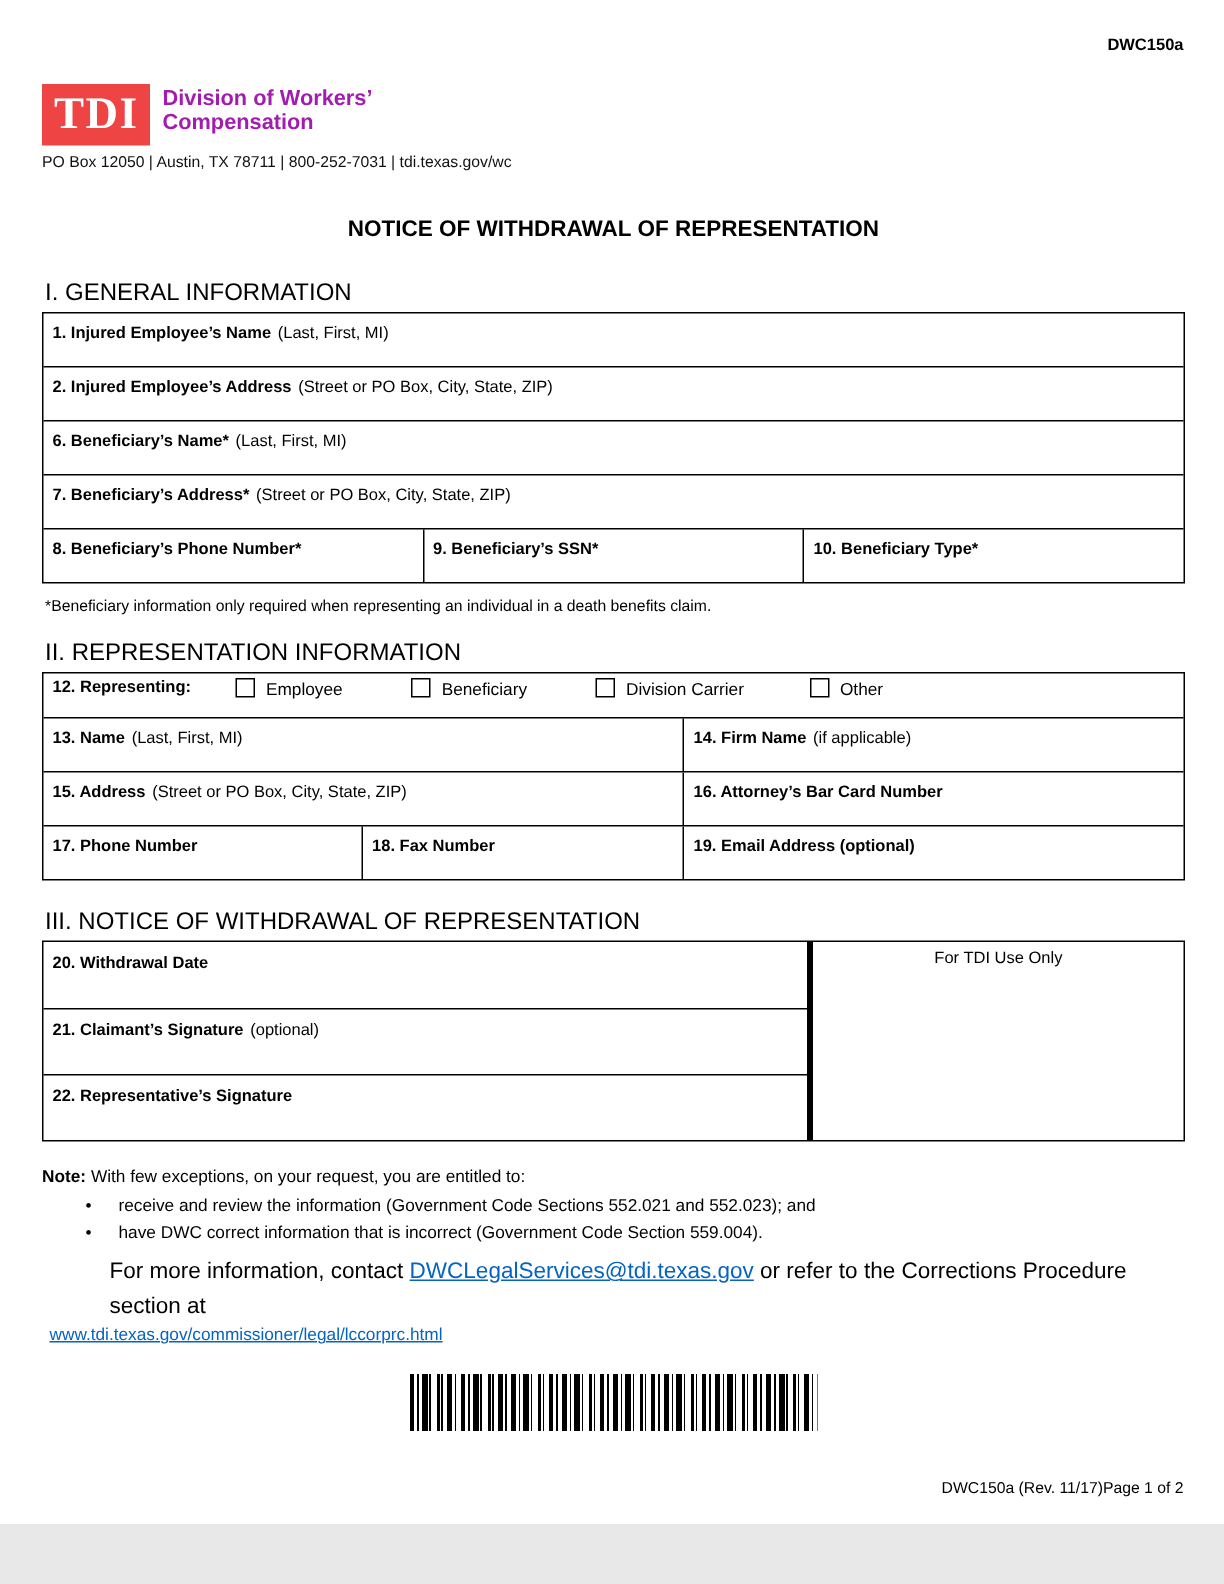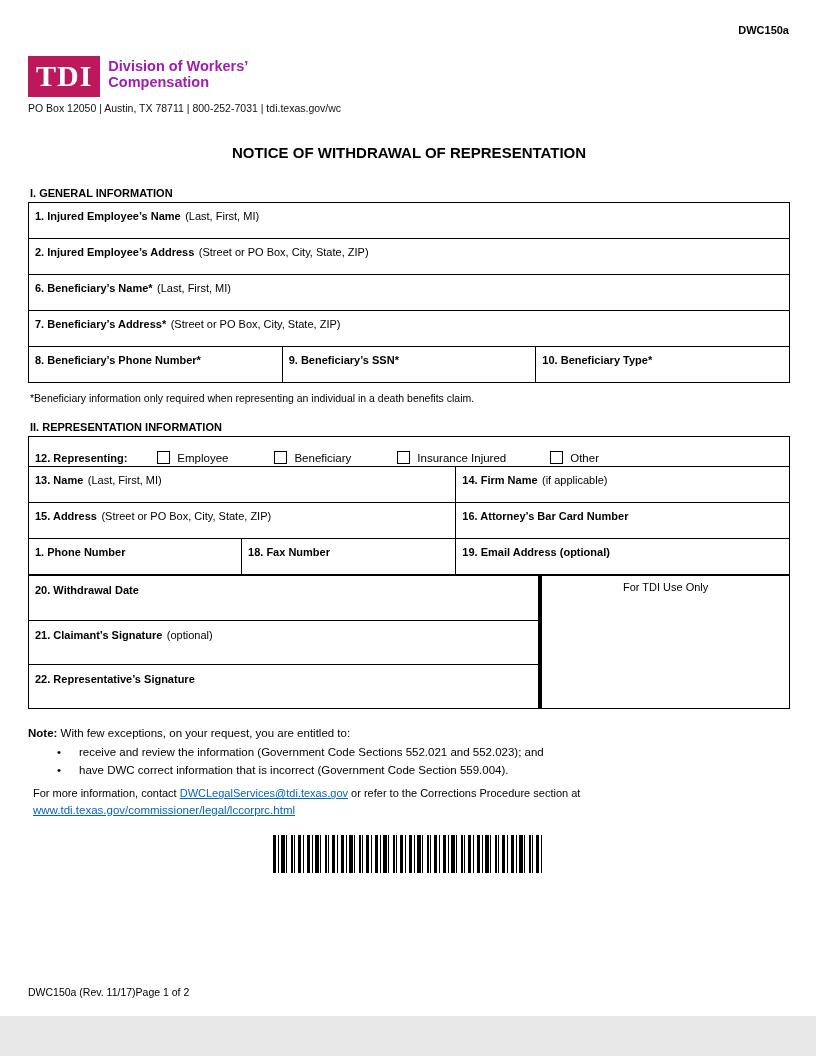--- a/index.html
+++ b/index.html
@@ -11,30 +11,30 @@
   }
   .form-code-top {
     position:absolute; top:24px; right:27px;
     font-size:11px; font-weight:bold;
   }
   .content { padding:56px 26px 0 28px; }
 
   
   .hdr { display:flex; align-items:flex-start; }
   .logo-box {
-    background:#be185d; color:#fff;
+    background:#ef4444; color:#fff;
     font-family:"Liberation Serif", serif; font-weight:bold;
     font-size:30px; line-height:1; padding:5px 8px 6px; letter-spacing:1px;
   }
   .agency { margin-left:8px; font-weight:bold; font-size:14.5px; line-height:1.12; padding-top:2px; color:#a21caf; }
   .contact-line { font-size:10.5px; margin-top:5px; color:#111; }
 
   .title { text-align:center; font-weight:bold; font-size:15px; margin-top:30px; }
 
-  .sec-head { font-weight:bold; font-size:11px; margin:0 0 3px 2px; }
+  .sec-head { font-weight:normal; font-size:16px; margin:0 0 3px 2px; }
   .sec-head.mt1 { margin-top:26px; }
   .sec-head.mt2 { margin-top:17px; }
   .sec-head.mt3 { margin-top:19px; }
 
   
   .tbl { border:1.5px solid #000; }
   .tr { display:flex; border-top:1px solid #000; }
   .tr:first-child { border-top:none; }
   .td { border-left:1px solid #000; padding:3px 6px 2px; }
   .td:first-child { border-left:none; }
@@ -44,21 +44,21 @@
   .w-third { flex:1 1 0; }
   .w-28 { flex:0 0 27.9%; }
   .w-28b{ flex:0 0 28.2%; }
   .w-44 { flex:1 1 43.9%; }
   .w-56 { flex:0 0 56.1%; }
 
   .lbl { font-weight:bold; font-size:11px; }
   .sub { font-size:11px; }
 
   
-  .rep-cell { display:flex; align-items:flex-end; }
+  .rep-cell { display:flex; align-items:flex-start; }
   .cb {
     width:13px; height:13px; border:1px solid #000; background:#fff;
     display:inline-block; vertical-align:-2px; margin-right:7px;
   }
   .opt { white-space:nowrap; font-size:11.5px; }
   .opt.o1 { margin-left:30px; }
   .opt.o2 { margin-left:46px; }
   .opt.o3 { margin-left:46px; }
   .opt.o4 { margin-left:44px; }
 
@@ -74,41 +74,41 @@
     padding-top:5px; font-size:11px;
   }
 
   
   .note { margin-top:16px; font-size:11.5px; line-height:1.55; }
   .note .b { font-weight:bold; }
   .bullets { margin-left:29px; margin-top:1px; }
   .b-row { display:flex; }
   .b-row::before { content:"\2022"; width:22px; flex:0 0 22px; }
   .b-text { flex:1; }
-  .more-line { margin-top:6px; padding-left:5px; font-size:11px; line-height:1.5; }
+  .more-line { margin-top:6px; padding-left:5px; font-size:15px; line-height:1.5;margin-left:40px; }
   .more-line2 { padding-left:5px; font-size:11.5px; line-height:1.5; }
   .link { color:#0563c1; text-decoration:underline; cursor:pointer; }
 
   
   .barcode {
     width:272px; height:38px; margin:16px auto 0;
     background:repeating-linear-gradient(90deg,
       #000 0px, #000 3px, #fff 3px, #fff 5px,
       #000 5px, #000 6px, #fff 6px, #fff 8px,
       #000 8px, #000 12px, #fff 12px, #fff 13px,
       #000 13px, #000 14px, #fff 14px, #fff 18px,
       #000 18px, #000 20px, #fff 20px, #fff 21px,
       #000 21px, #000 22px, #fff 22px, #fff 25px,
       #000 25px, #000 28px, #fff 28px, #fff 30px,
       #000 30px, #000 31px, #fff 31px, #fff 34px);
   }
 
   .footer {
     position:absolute; bottom:18px; left:28px; right:27px;
-    display:flex; justify-content:flex-start; font-size:10.5px;
+    display:flex; justify-content:flex-end; font-size:10.5px;
   }
 </style>
 </head>
 <body>
 
 <div class="page">
 
   <div class="form-code-top">DWC150a</div>
 
   <div class="content">
@@ -169,21 +169,21 @@
       <div class="tr">
         <div class="td w-full h30 rep-cell">
           <span class="lbl">12. Representing:</span>
           <span class="opt o1">
             <span class="cb"></span><span>Employee</span>
           </span>
           <span class="opt o2">
             <span class="cb"></span><span>Beneficiary</span>
           </span>
           <span class="opt o3">
-            <span class="cb"></span><span>Insurance Injured</span>
+            <span class="cb"></span><span>Division Carrier</span>
           </span>
           <span class="opt o4">
             <span class="cb"></span><span>Other</span>
           </span>
         </div>
       </div>
       <div class="tr">
         <div class="td w-56 h35">
           <span class="lbl">13. Name</span>
           <span class="sub">(Last, First, MI)</span>
@@ -197,31 +197,32 @@
         <div class="td w-56 h35">
           <span class="lbl">15. Address</span>
           <span class="sub">(Street or PO Box, City, State, ZIP)</span>
         </div>
         <div class="td w-44 h35">
           <span class="lbl">16. Attorney’s Bar Card Number</span>
         </div>
       </div>
       <div class="tr">
         <div class="td w-28 h35">
-          <span class="lbl">1.  Phone Number</span>
+          <span class="lbl">17.  Phone Number</span>
         </div>
         <div class="td w-28b h35">
           <span class="lbl">18. Fax Number</span>
         </div>
         <div class="td w-44 h35">
           <span class="lbl">19. Email Address (optional)</span>
         </div>
       </div>
     </div>
 
+    <div class="sec-head mt3">III. NOTICE OF WITHDRAWAL OF REPRESENTATION</div>
     <div class="tbl">
       <div class="t3-wrap">
         <div class="t3-left">
           <div class="t3-row">
             <span class="lbl">20. Withdrawal Date</span>
           </div>
           <div class="t3-row">
             <span class="lbl">21. Claimant’s Signature</span>
             <span class="sub">(optional)</span>
           </div>

